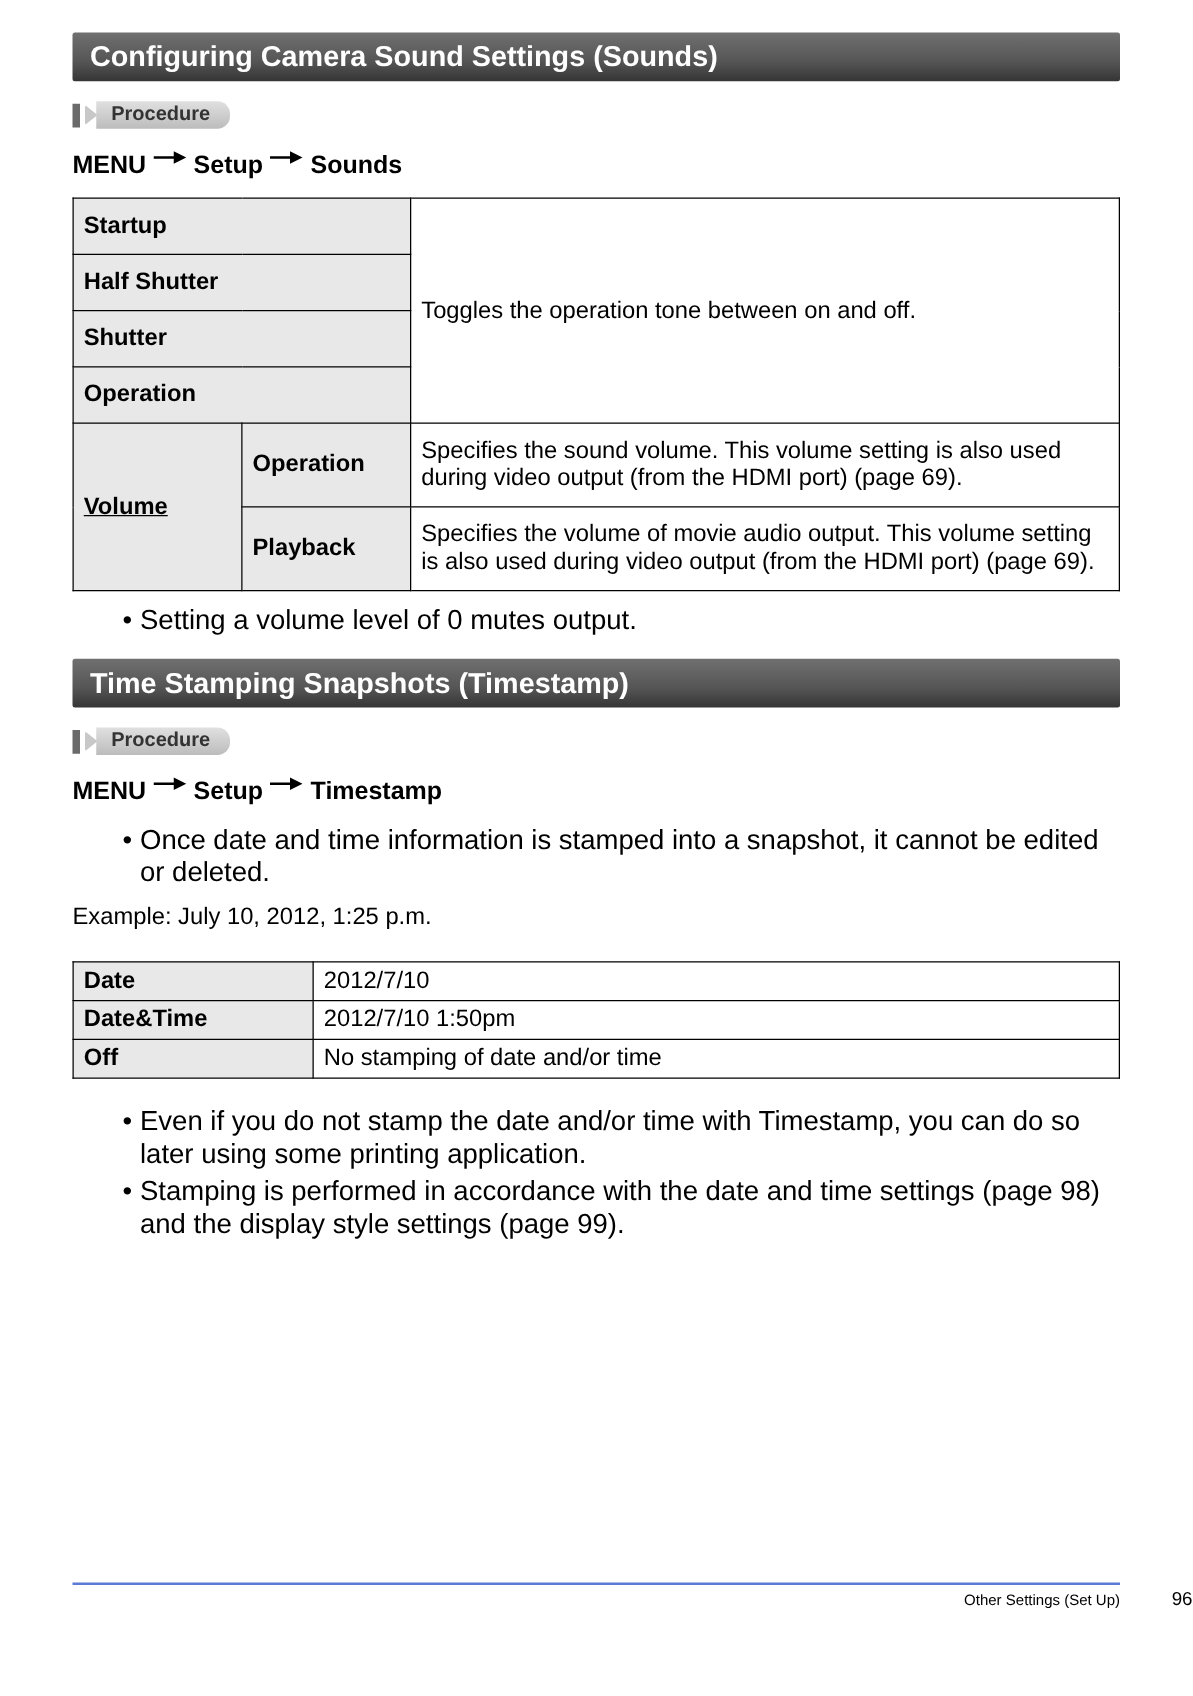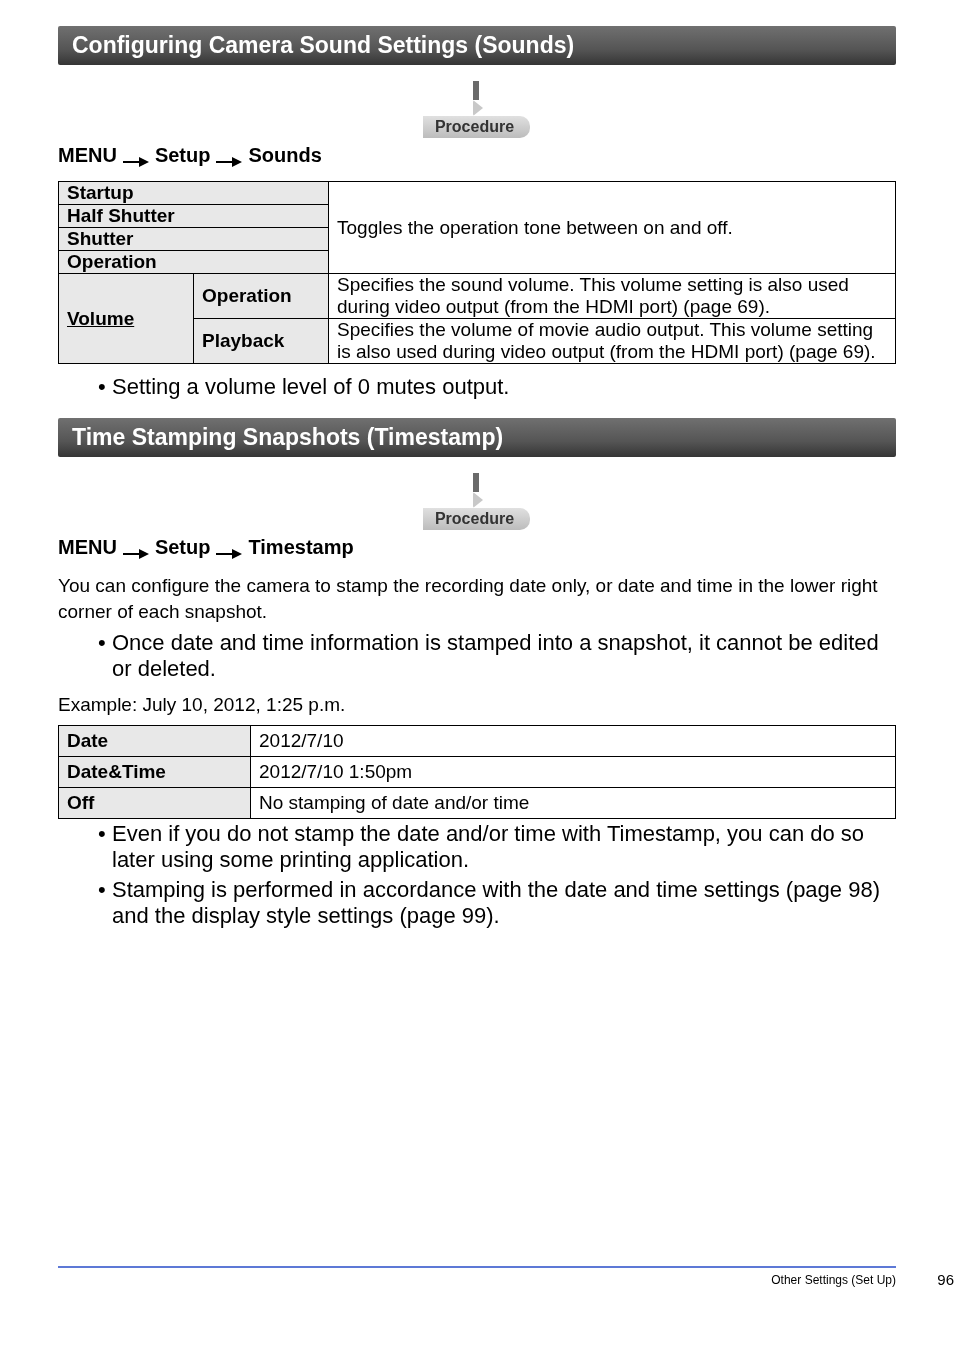--- a/index.html
+++ b/index.html
@@ -23,21 +23,20 @@
     font-weight: bold;
     padding: 6px 12px 6px 14px;
     border-radius: 2px;
     margin-top: 2px;
     margin-bottom: 16px;
   }
   .procedure-line {
     display: flex;
     align-items: center;
     margin-bottom: 6px;
-    flex-direction: column;
   }
   .proc-icon {
     display: inline-block;
     width: 0;
     height: 0;
     border-top: 8px solid transparent;
     border-bottom: 8px solid transparent;
     border-left: 10px solid #c8c8c8;
     border-radius: 2px;
     margin-left: 2px;
@@ -55,23 +54,23 @@
     border-radius: 0 10px 10px 0;
     padding: 2px 16px 2px 12px;
     font-weight: bold;
     font-size: 16px;
     color: #333;
     margin-left: -1px;
   }
   .menu-path {
     font-size: 20px;
     font-weight: bold;
-    margin: 6px 0 14px 0;
+    margin: 18px 0 14px 0;
     display: flex;
-    align-items: flex-end;
+    align-items: flex-start;
     gap: 6px;
   }
   .arrow-thin {
     display: inline-block;
     position: relative;
     width: 26px;
     height: 10px;
   }
   .arrow-thin::before {
     content: "";
@@ -95,21 +94,21 @@
   }
 
   
   table.settings {
     border-collapse: collapse;
     width: 100%;
     font-size: 19px;
   }
   table.settings td, table.settings th {
     border: 1px solid #000;
-    padding: 0 8px;
+    padding: 11px 8px;
     vertical-align: middle;
     text-align: left;
   }
   .hdr {
     background: #e8e8e8;
     font-weight: bold;
   }
 
   .note-list {
     margin: 10px 0 18px 0;
@@ -132,21 +131,21 @@
     font-size: 19px;
     margin: 6px 0;
     line-height: 1.35;
   }
 
   
   table.ts {
     border-collapse: collapse;
     width: 100%;
     font-size: 19px;
-    margin-top: 7px;
+    margin-top: 22px;
   }
   table.ts td, table.ts th {
     border: 1px solid #000;
     padding: 4px 8px;
     text-align: left;
   }
   .ts-h {
     background: #e8e8e8;
     font-weight: bold;
     width: 175px;
@@ -236,21 +235,20 @@
   </div>
 
   <div class="menu-path">
     <span>MENU</span>
     <span class="arrow-thin"></span>
     <span>Setup</span>
     <span class="arrow-thin"></span>
     <span>Timestamp</span>
   </div>
 
-  <div class="body-text">You can configure the camera to stamp the recording date only, or date and time in the lower right corner of each snapshot.</div>
 
   <ul class="note-list" style="margin:2px 0 10px 0;">
     <li>Once date and time information is stamped into a snapshot, it cannot be edited or deleted.</li>
   </ul>
 
   <div class="body-text">Example: July 10, 2012, 1:25 p.m.</div>
 
   <table class="ts">
     <tbody>
         <tr>
@@ -261,21 +259,21 @@
       <td class="ts-h">Date&amp;Time</td>
       <td>2012/7/10 1:50pm</td>
     </tr>
     <tr>
       <td class="ts-h">Off</td>
       <td>No stamping of date and/or time</td>
     </tr>
   </tbody>
     </table>
 
-  <ul class="note-list" style="margin-top:2px;">
+  <ul class="note-list" style="margin-top:21px;">
     <li>Even if you do not stamp the date and/or time with Timestamp, you can do so later using some printing application.</li>
     <li>Stamping is performed in accordance with the date and time settings (page 98) and the display style settings (page 99).</li>
   </ul>
 
   <div class="footer-line"></div>
   <div class="footer-pagenum">96</div>
   <div class="footer-right">Other Settings (Set Up)</div>
 
 </div>
 

